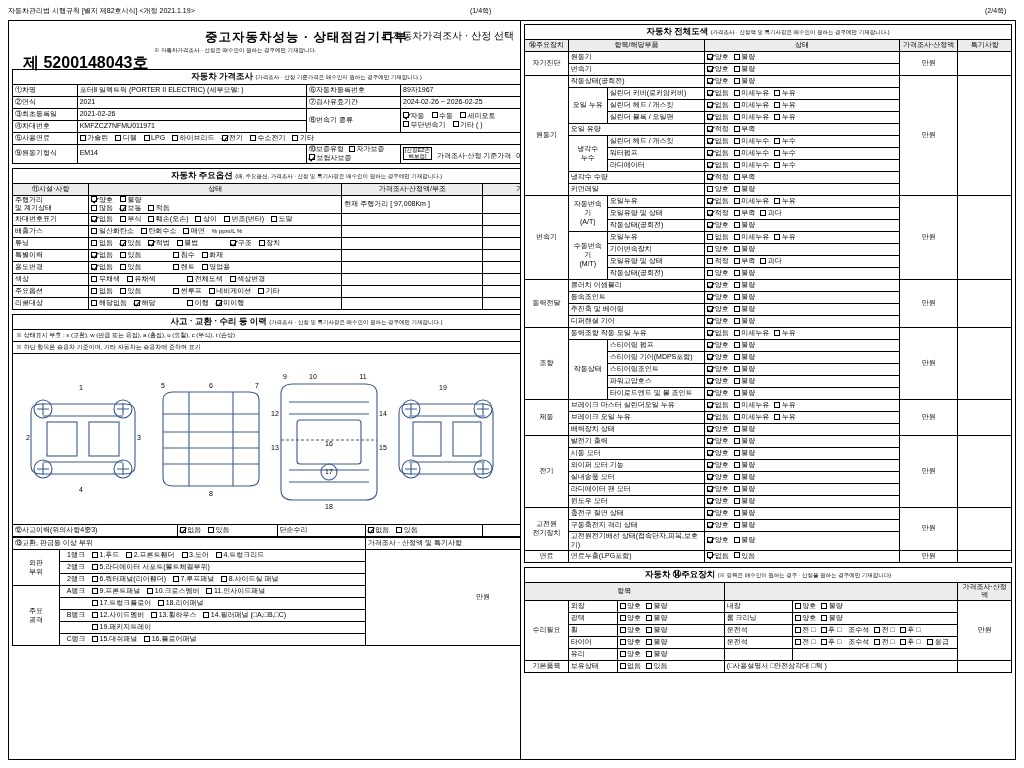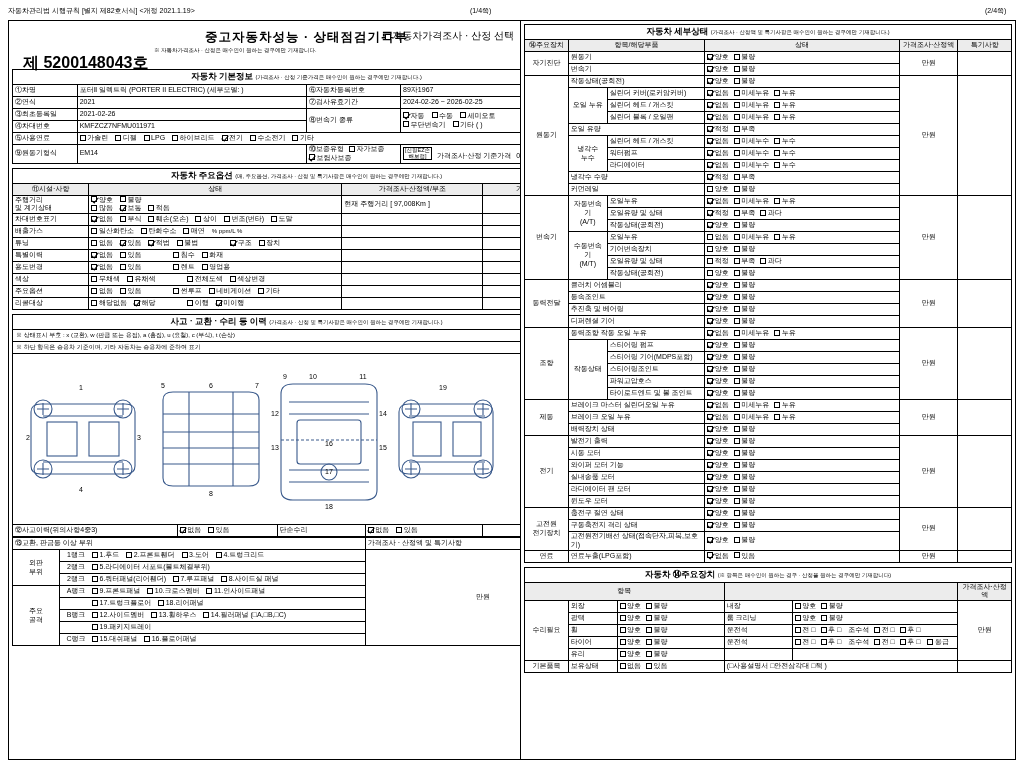--- a/index.html
+++ b/index.html
@@ -62,21 +62,21 @@
       <div class="title" style="padding-top:8px;">중고자동차성능 · 상태점검기록부</div>
       <div style="position:absolute;right:90px;top:8px;font-size:10px;">
         <span class="cb"></span><span>자동차가격조사 · 산정 선택</span>
       </div>
       <div style="position:absolute;left:145px;top:26px;" class="note">※ 자동차가격조사 · 산정은 매수인이 원하는 경우에만 기재합니다.</div>
     </div>
     <div id="doc-number">제 5200148043호</div>
 
     <div style="margin:6px 3px 0 3px;">
       <div style="border:0.7px solid #000;border-bottom:none;text-align:center;font-size:8.5px;font-weight:bold;padding:1px;">
-        <span>자동차 기본정보</span>
+        <span>자동차 가격조사</span>
         <span class="note" style="font-weight:normal;">(가격조사 · 산정 기준가격은 매수인이 원하는 경우에만 기재합니다.)</span>
       </div>
       <table>
         <tbody>
             <tr class="rowh">
           <td style="width:11%" class="l">①차명</td>
           <td style="width:39%" class="l">포터Ⅱ 일렉트릭 (PORTER II ELECTRIC) (세부모델: )</td>
           <td style="width:16%" class="l">⑥자동차등록번호</td>
           <td style="width:34%" class="l">89자1967</td>
         </tr>
@@ -412,21 +412,21 @@
           </td>
         </tr>
       </tbody>
         </table>
     </div>
   </div>
 
   <div class="sheet" id="right-sheet">
     <div style="margin:3px 3px 0 3px;">
       <div style="border:0.7px solid #000;border-bottom:none;text-align:center;font-size:8.5px;font-weight:bold;padding:1px;">
-        <span>자동차 세부상태</span>
+        <span>자동차 전체도색</span>
         <span class="note" style="font-weight:normal;">(가격조사 · 산정액 및 특기사항은 매수인이 원하는 경우에만 기재합니다.)</span>
       </div>
       <table>
         <colgroup>
           <col style="width:9%">
             <col style="width:8%">
             <col style="width:20%">
           <col style="width:40%">
             <col style="width:12%">
             <col style="width:11%">

